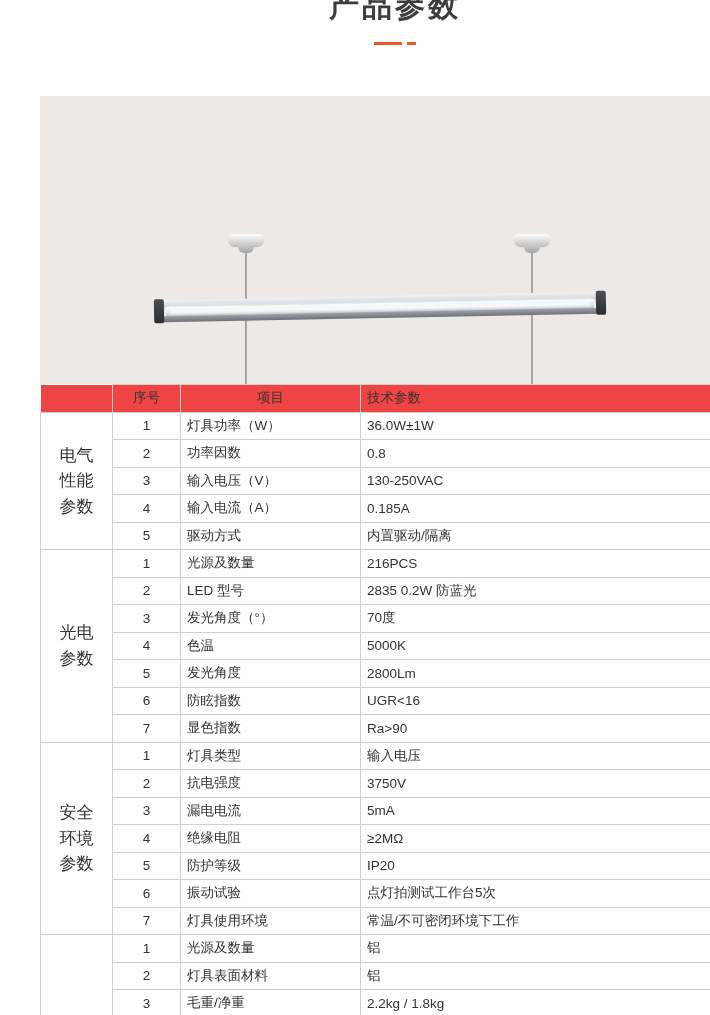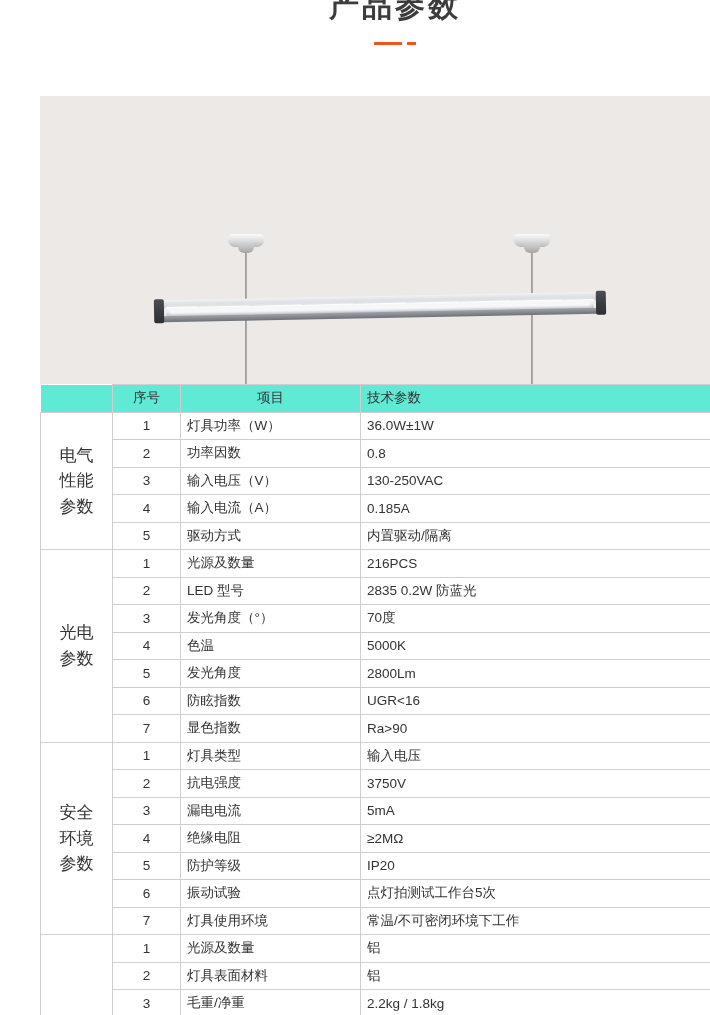--- a/index.html
+++ b/index.html
@@ -122,21 +122,21 @@
     height: 27.5px;
     padding: 0 6px;
     font-weight: normal;
     white-space: nowrap;
     overflow: hidden;
   }
   .col-group { width: 72px; text-align: center; line-height: 1.5; font-size: 17px; color: #333; }
   .col-no    { width: 68px; text-align: center; }
   .col-item  { width: 180px; }
   .col-val   { text-align: left; padding-left: 10px; }
-  .spec-table thead td { text-align: center; background: #5eead4; }
+  .spec-table thead td { text-align: center; background: #ef4444; }
   .spec-table .hdr-blank { border-left: none; border-top: none; }
   .spec-table tbody tr td.col-group { vertical-align: middle; }
   .table-wrap { position: relative; }
 </style>
 </head>
 <body>
 
 <div class="page">
 
   <div class="title-block">

